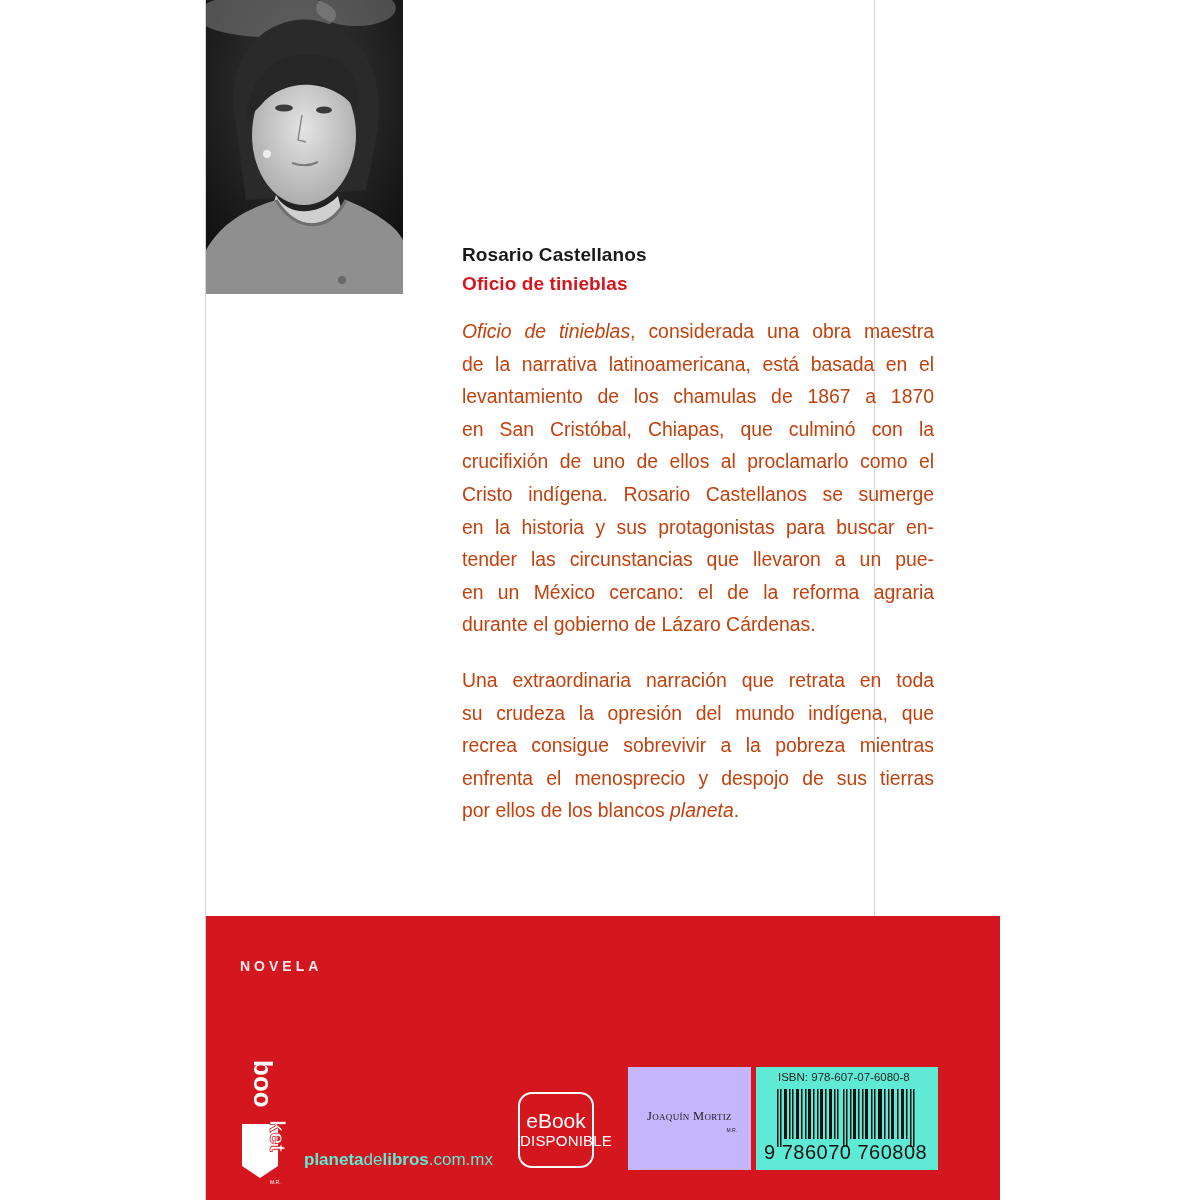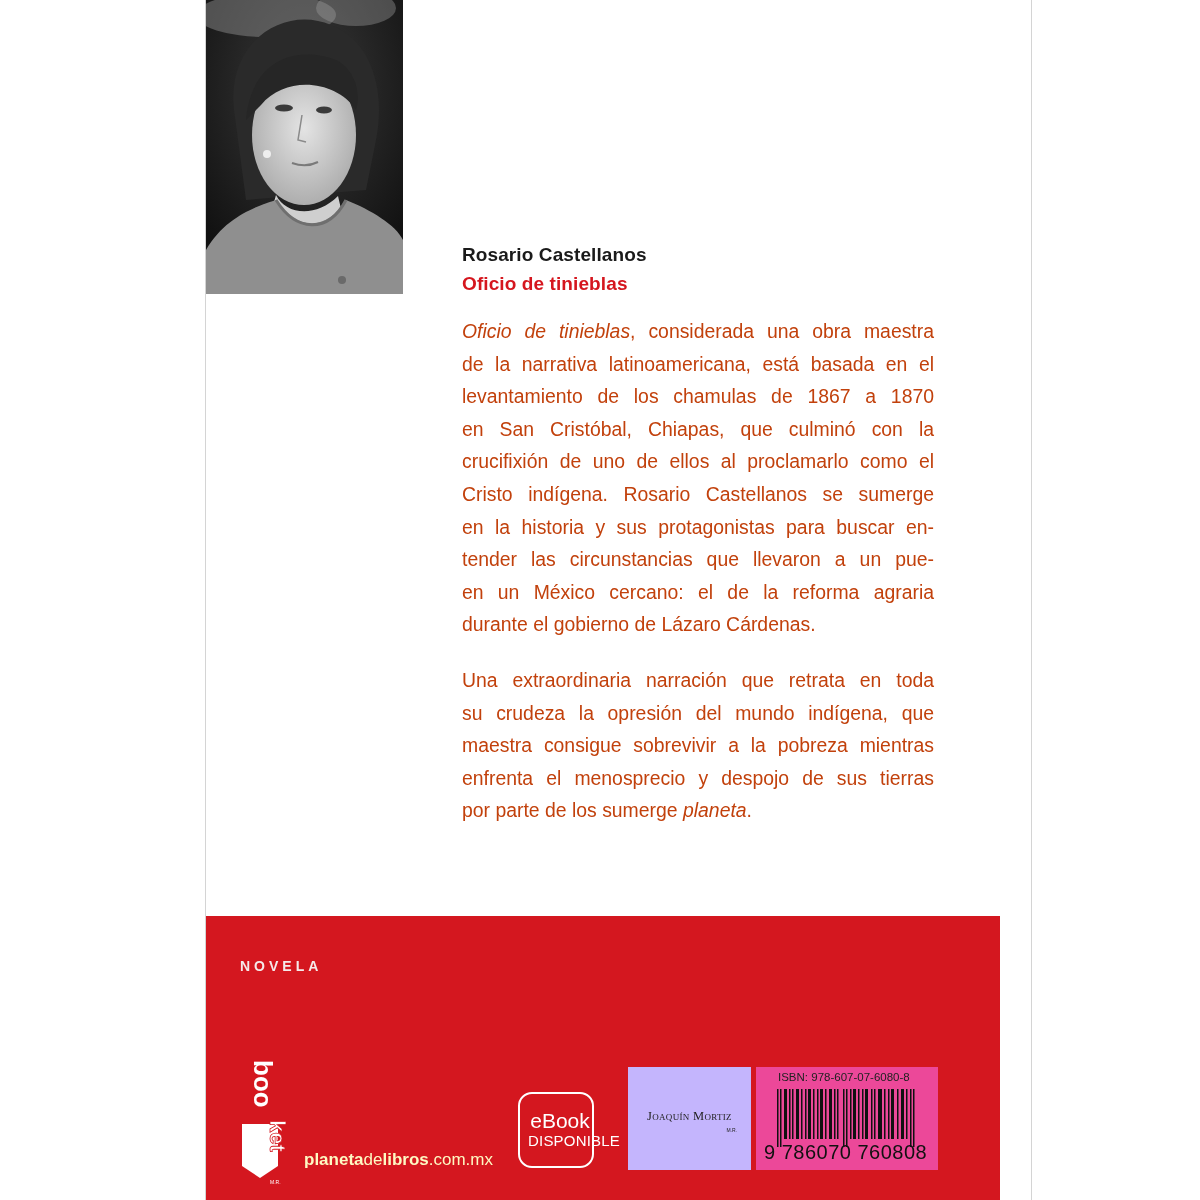--- a/index.html
+++ b/index.html
@@ -1,38 +1,38 @@
 <!DOCTYPE html>
 <html><head>
 <meta charset="utf-8">
 <style>
   html, body { margin: 0; padding: 0; background: #ffffff; }
   body { width: 1200px; height: 1200px; position: relative; overflow: hidden; font-family: "Liberation Sans", sans-serif; }
-  .cover { position: absolute; left: 205px; top: 0; width: 827px; height: 1200px; background: #ffffff; border-left: 1px solid #d4d4d4; border-right: 1px solid #d4d4d4; box-sizing: border-box; }
+  .cover { position: absolute; left: 205px; top: 0; width: 670px; height: 1200px; background: #ffffff; border-left: 1px solid #d4d4d4; border-right: 1px solid #d4d4d4; box-sizing: border-box; }
   .photo { position: absolute; left: 0; top: 0; width: 197px; height: 294px; overflow: hidden; background: #1c1c1c; }
   .photo svg { display: block; }
   .author { position: absolute; left: 256px; top: 244px; font-size: 19px; font-weight: bold; color: #1a1a1a; letter-spacing: 0.1px; }
   .title { position: absolute; left: 256px; top: 273px; font-size: 19px; font-weight: bold; color: #d5161e; letter-spacing: 0.1px; }
   .para { position: absolute; left: 256px; width: 472px; font-size: 19.4px; line-height: 32.6px; color: #c2410c; text-align: justify; }
   .para .line { display: block; text-align: justify; text-align-last: justify; white-space: nowrap; height: 32.6px; }
   .para .line.last { text-align-last: left; }
   .p1 { top: 315px; }
   .p2 { top: 664px; }
   .band { position: absolute; left: 0; top: 916px; width: 794px; height: 284px; background: #d4171f; }
   .genre { position: absolute; left: 34px; top: 42px; font-size: 14px; font-weight: bold; color: #f5eaea; letter-spacing: 4px; }
   .booket { position: absolute; left: 34px; top: 140px; width: 50px; height: 130px; }
-  .site { position: absolute; left: 98px; top: 234px; font-size: 17px; color: #fef9c3; }
+  .site { position: absolute; left: 98px; top: 234px; font-size: 17px; color: #5eead4; }
   .site b { font-weight: bold; }
-  .ebook { position: absolute; left: 312px; top: 176px; width: 76px; height: 76px; border: 2px solid #ffffff; border-radius: 14px; box-sizing: border-box; color: #fff; text-align: center; padding-left: 8px; }
+  .ebook { position: absolute; left: 312px; top: 176px; width: 76px; height: 76px; border: 2px solid #ffffff; border-radius: 14px; box-sizing: border-box; color: #fff; text-align: center; }
   .ebook .big { display: block; font-size: 21px; margin-top: 16px; line-height: 22px; }
   .ebook .small { display: block; font-size: 15px; letter-spacing: 0.2px; }
   .publisher { position: absolute; left: 422px; top: 151px; width: 123px; height: 103px; background: #c4b5fd; }
   .publisher .name { position: absolute; left: 0; width: 123px; top: 42px; text-align: center; font-family: "Liberation Serif", serif; font-size: 12.5px; color: #222; font-variant: small-caps; letter-spacing: 0.3px; }
   .publisher .mr { position: absolute; right: 14px; top: 60px; font-size: 5px; color: #222; }
-  .isbn-box { position: absolute; left: 550px; top: 151px; width: 182px; height: 103px; background: #ec4899; }
+  .isbn-box { position: absolute; left: 550px; top: 151px; width: 182px; height: 103px; background: #5eead4; }
   .isbn-text { position: absolute; left: 22px; top: 4px; font-size: 11.5px; color: #222; }
   .barcode { position: absolute; left: 21px; top: 22px; }
   .bc-digits { position: absolute; left: 8px; top: 74px; font-size: 20px; color: #111; letter-spacing: 0.5px; }
 </style>
 </head>
 <body>
 
 <div class="cover">
 
   <div class="photo">
@@ -77,23 +77,23 @@
     <span class="line">Cristo indígena. Rosario Castellanos se sumerge</span>
     <span class="line">en la historia y sus protagonistas para buscar en-</span>
     <span class="line">tender las circunstancias que llevaron a un pue-</span>
     <span class="line">en un México cercano: el de la reforma agraria</span>
     <span class="line last">durante el gobierno de Lázaro Cárdenas.</span>
   </div>
 
   <div class="para p2">
     <span class="line">Una extraordinaria narración que retrata en toda</span>
     <span class="line">su crudeza la opresión del mundo indígena, que</span>
-    <span class="line">maestra consigue sobrevivir a la pobreza mientras</span>
+    <span class="line">recrea consigue sobrevivir a la pobreza mientras</span>
     <span class="line">enfrenta el menosprecio y despojo de sus tierras</span>
-    <span class="line last"><span>por parte de los sumerge </span><i>planeta</i><span>.</span></span>
+    <span class="line last"><span>por ellos de los blancos </span><i>planeta</i><span>.</span></span>
   </div>
 
   <div class="band">
     <div class="genre">NOVELA</div>
 
     <svg class="booket" viewBox="0 0 50 130">
       <text x="0" y="0" transform="translate(14,4) rotate(90)" font-family="Liberation Sans, sans-serif" font-weight="bold" font-size="26" fill="#ffffff">boo</text>
       <path d="M2 68 L 38 68 L 38 110 L 20 122 L 2 110 Z" fill="#ffffff"></path>
       <text x="0" y="0" transform="translate(30,64) rotate(90)" font-family="Liberation Sans, sans-serif" font-weight="bold" font-size="22" fill="#ffffff" stroke="#d4171f" stroke-width="0.8">ket</text>
       <text x="30" y="128" font-family="Liberation Sans, sans-serif" font-size="5" fill="#ffffff">M.R.</text>

